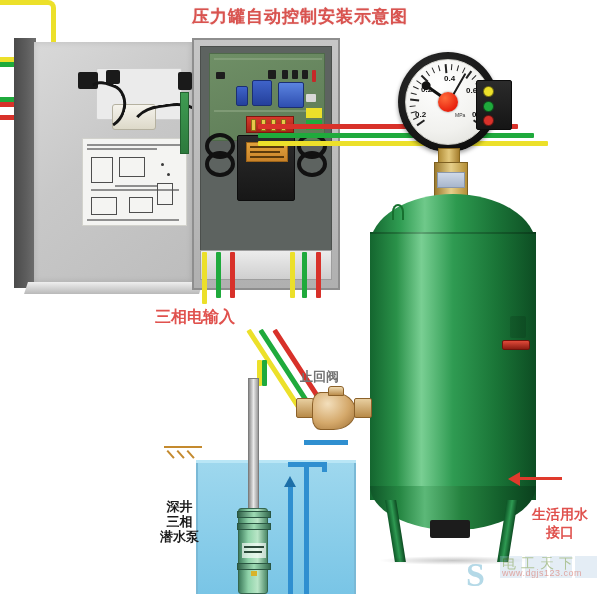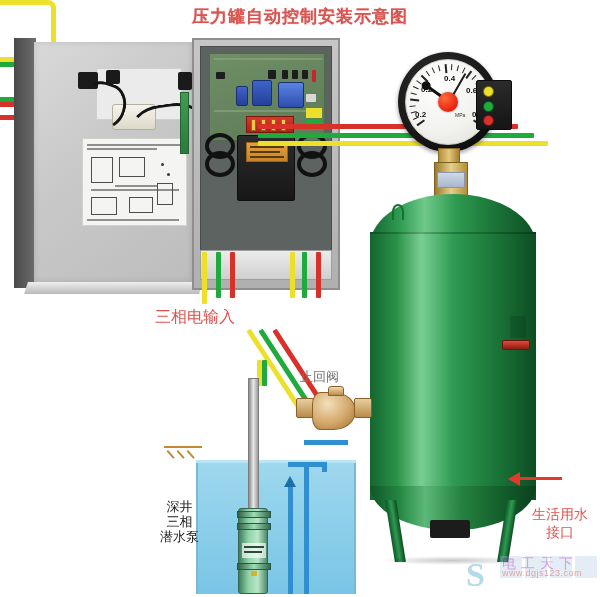--- a/index.html
+++ b/index.html
@@ -23,21 +23,21 @@
     width: 600px;
     text-align: center;
     font-size: 17px;
     font-weight: bold;
     color: #d9534f;
     letter-spacing: 1px;
     text-shadow: 0 0 1px rgba(200,60,60,0.5);
   }
 
   
-  .lbl { position: absolute; font-weight: normal; line-height: 1.15; }
+  .lbl { position: absolute; font-weight: bold; line-height: 1.15; }
   .lbl-red { color: #e0524e; }
   .lbl-black { color: #222222; }
 
   #label-three-phase { left: 155px; top: 308px; font-size: 16px; color:#e0524e; }
   #label-check-valve { left: 300px; top: 370px; font-size: 13px; color:#737373; }
   #label-pump { left: 160px; top: 500px; font-size: 13px; color:#1a1a1a; text-align:center; }
   #label-outlet { left: 532px; top: 505px; font-size: 14px; color:#e0524e; text-align:center; line-height:1.3;}
 
   
   #cabinet-group { position: absolute; left: 14px; top: 38px; width: 325px; height: 255px; }
@@ -355,21 +355,21 @@
     background: linear-gradient(180deg,#f0dcb4,#bb8d4c); border:1px solid #8c6129; border-radius:3px 3px 0 0;}
 
   
   #watermark { position: absolute; left: 466px; top: 552px; width: 134px; height: 45px; opacity: .55; }
   .wm-s {
     position:absolute; left: 0; top: 4px; font-size: 34px; font-weight: bold;
     color: #4aa3c6; opacity: .75; font-family: "Liberation Serif", serif;
   }
   .wm-tiles { position:absolute; left: 34px; top: 4px; width: 96px; height: 22px; }
   .wm-tile { position:absolute; top:0; width:22px; height:22px; background:#a8c2de; opacity:.55;}
-  .wm-text { position:absolute; left: 36px; top: 3px; font-size: 14px; letter-spacing: 5px; color:#a21caf; opacity:.75;}
+  .wm-text { position:absolute; left: 36px; top: 3px; font-size: 14px; letter-spacing: 5px; color:#4d7c0f; opacity:.75;}
   .wm-url  { position:absolute; left: 36px; top: 16px; font-size: 9px; color:#c0392b; opacity:.8; letter-spacing:.5px;}
 </style>
 </head>
 <body>
 
 <div id="stage">
 
   <div class="title">压力罐自动控制安装示意图</div>
 
   <div id="cabinet-group">

